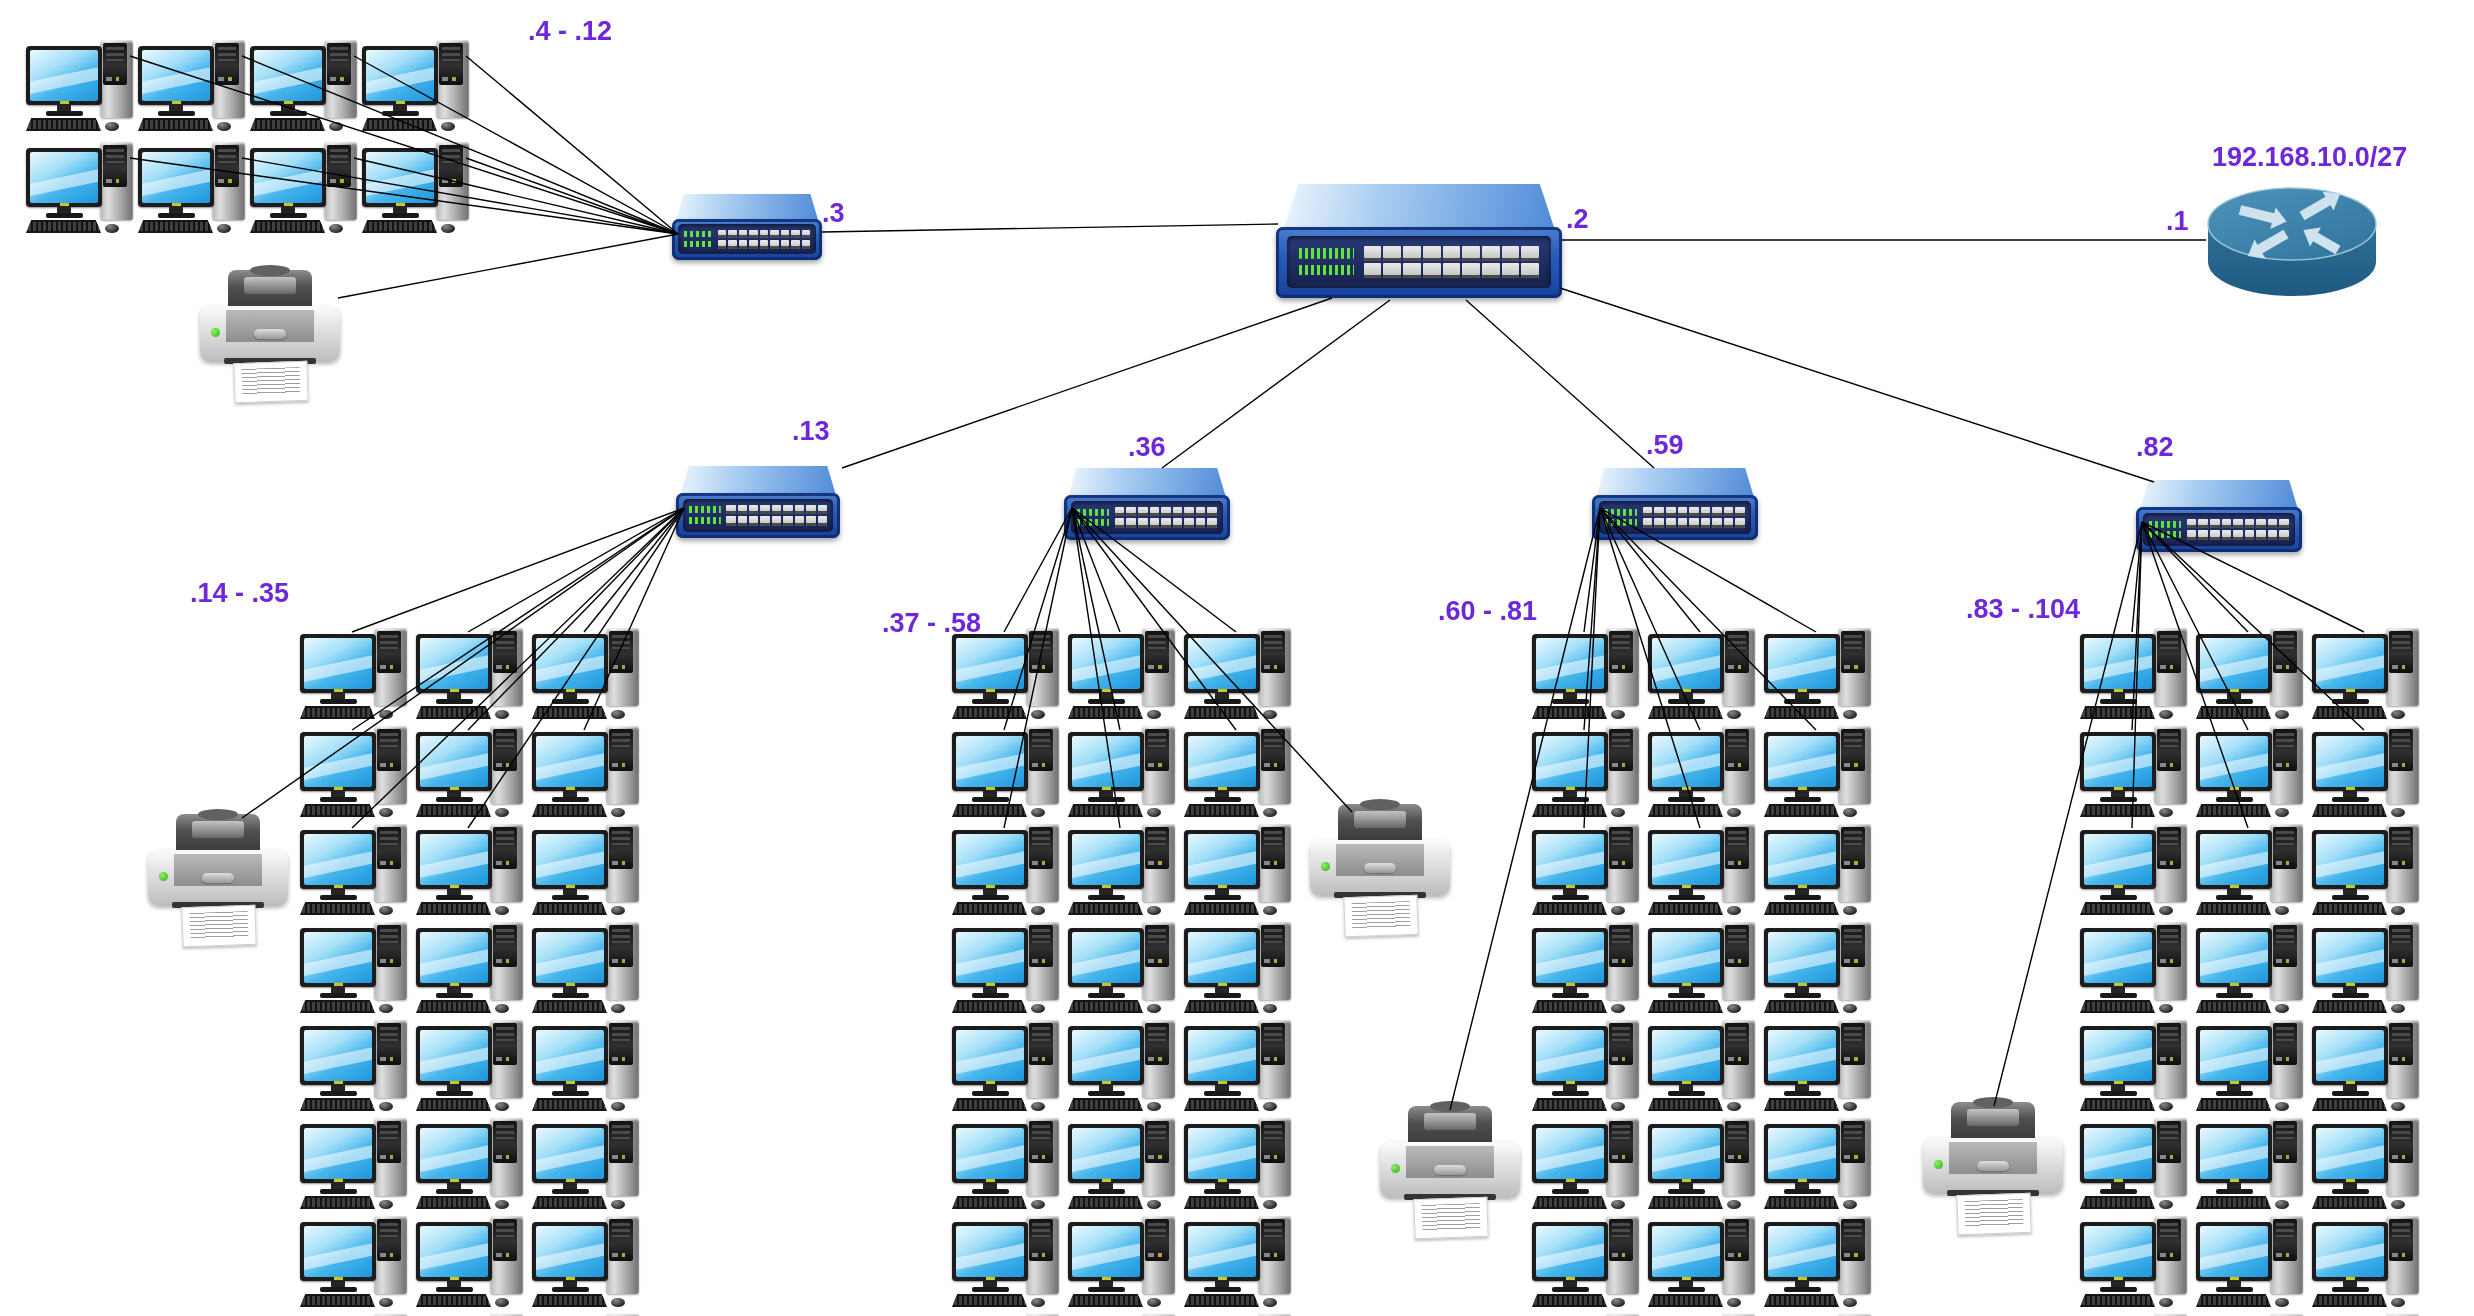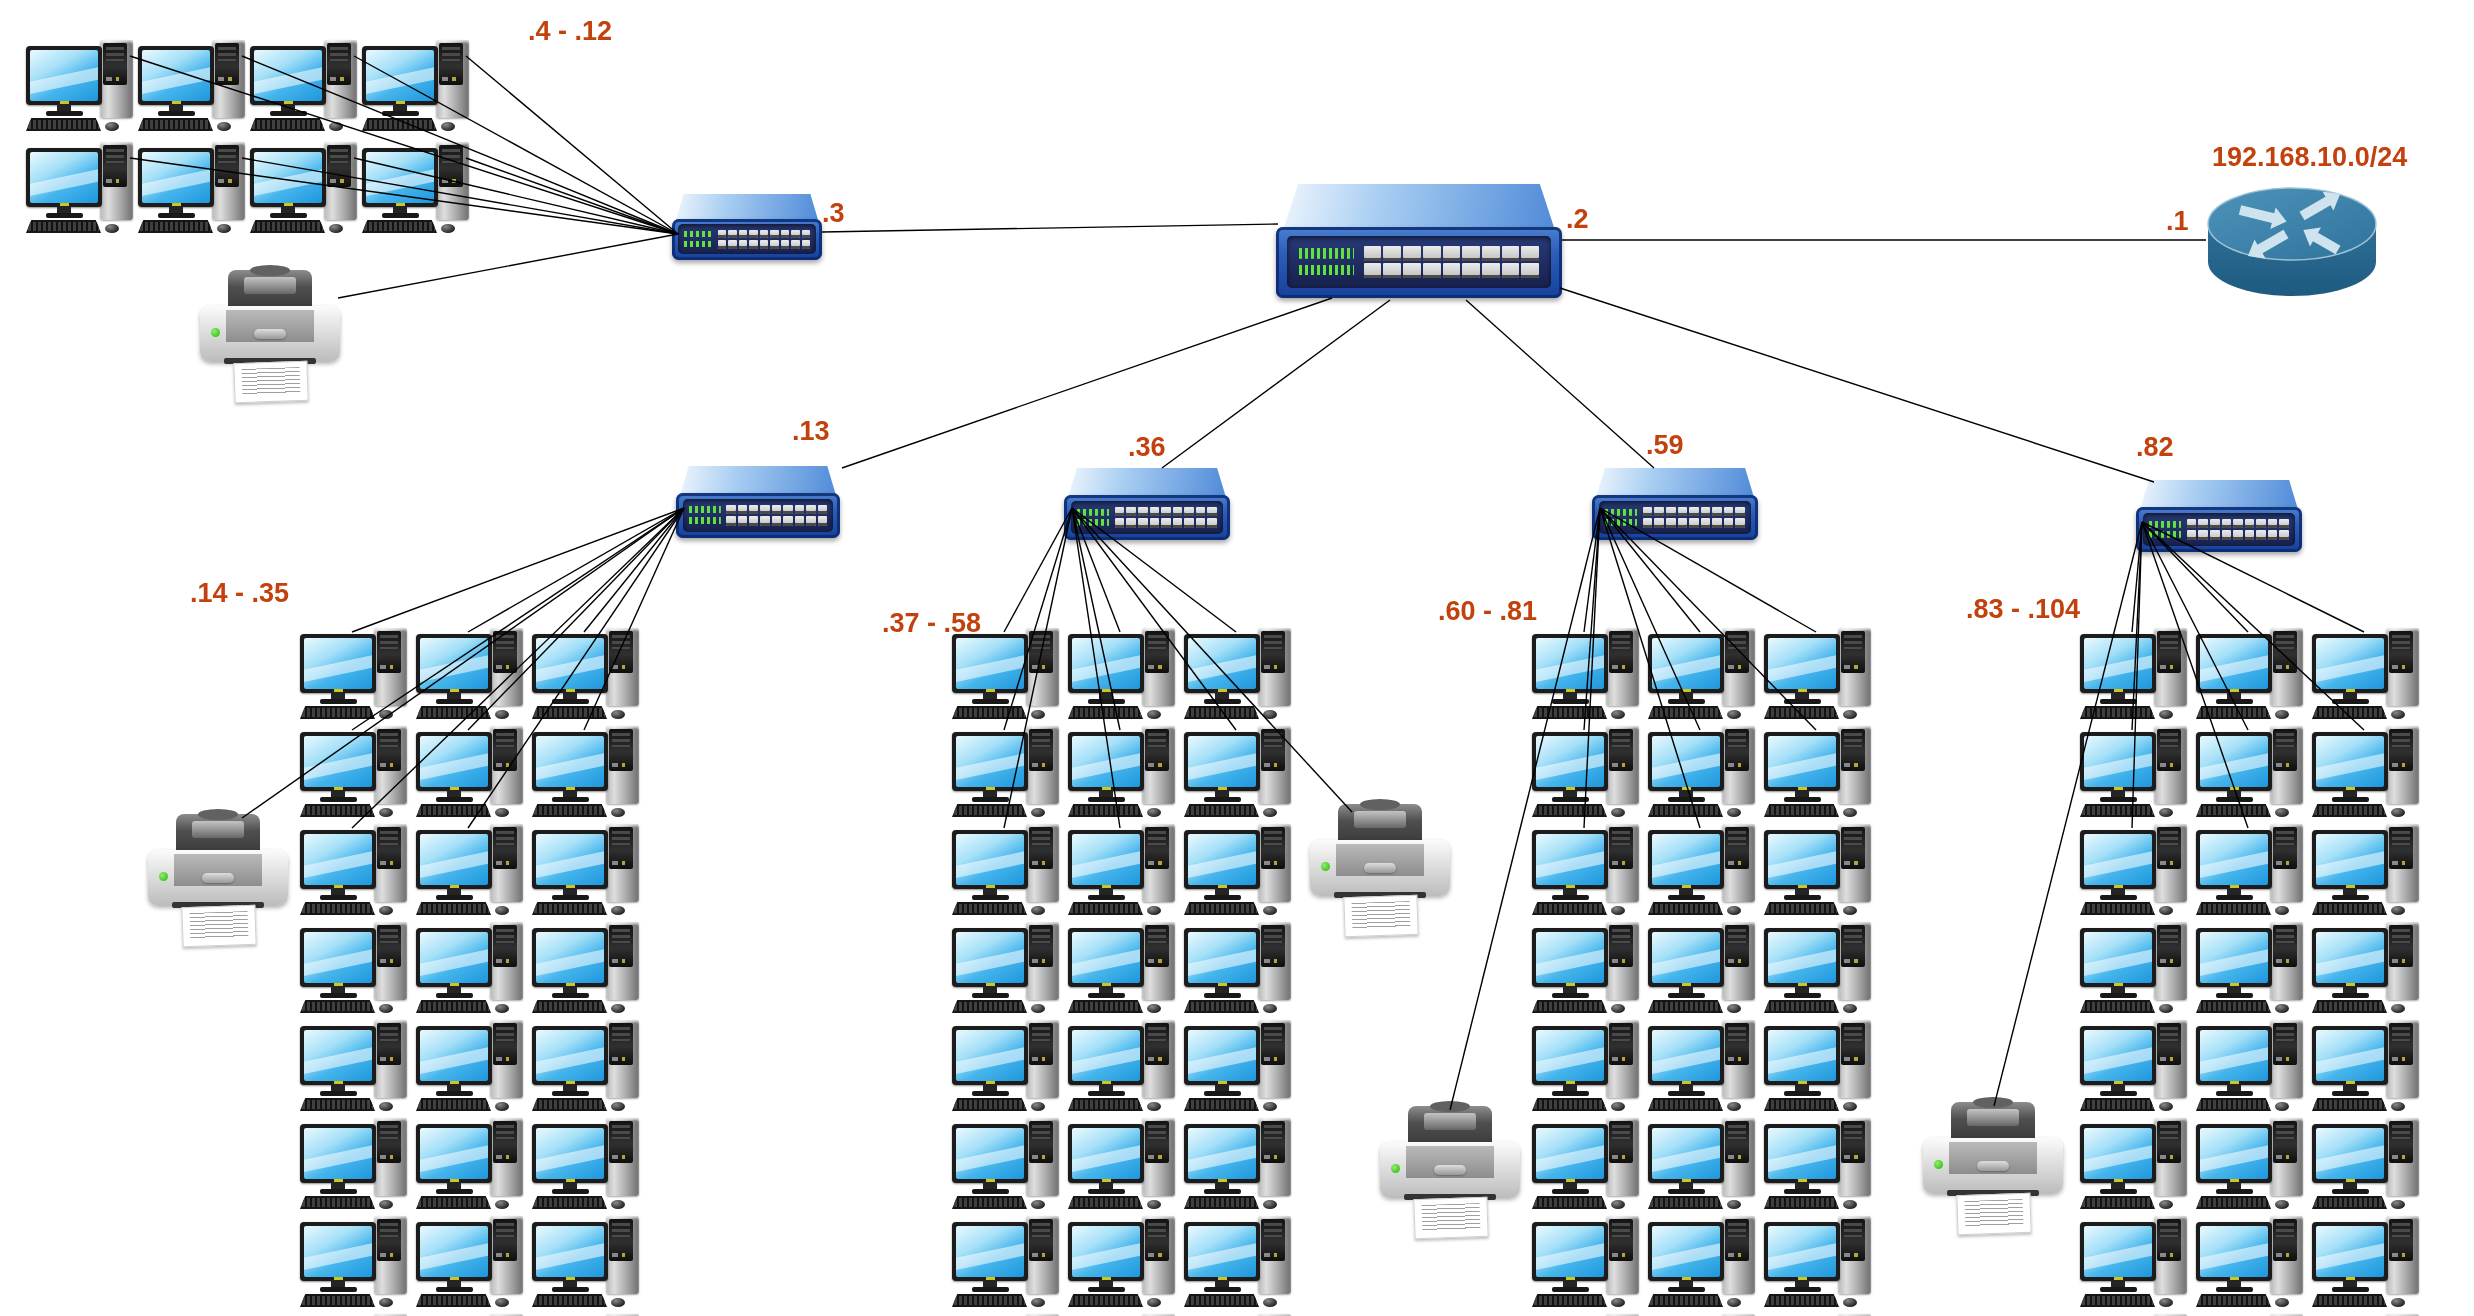--- a/index.html
+++ b/index.html
@@ -1,20 +1,20 @@
 <!DOCTYPE html>
 <html><head>
 <meta charset="utf-8">
 <style>
   html,body{margin:0;padding:0;background:#fff;}
   #canvas{position:relative;width:2474px;height:1316px;background:#fff;overflow:hidden;
           font-family:"Liberation Sans",sans-serif;}
   #links{position:absolute;left:0;top:0;width:100%;height:100%;pointer-events:none;z-index:5;}
   #labels{position:absolute;left:0;top:0;z-index:6;}
-  .iplabel{position:absolute;font-weight:bold;font-size:27px;color:#c2410c;white-space:nowrap;
+  .iplabel{position:absolute;font-weight:bold;font-size:27px;color:#6d28d9;white-space:nowrap;
            font-family:"Liberation Sans",sans-serif;}
 
   
   .pc{position:absolute;width:112px;height:96px;z-index:2;}
   .pc .tower{position:absolute;left:74px;top:2px;width:33px;height:78px;border-radius:3px;
     background:linear-gradient(90deg,#b7b7b7,#dedede 25%,#9d9d9d 70%,#6e6e6e);
     box-shadow:inset 0 2px 2px rgba(255,255,255,.7),0 1px 2px rgba(0,0,0,.35);}
   .pc .tower-face{position:absolute;left:77px;top:5px;width:24px;height:42px;border-radius:2px;
     background:linear-gradient(180deg,#131313,#303030 55%,#0e0e0e);}
   .pc .tower-face::after{content:"";position:absolute;left:3px;right:3px;top:4px;height:14px;
@@ -1422,21 +1422,21 @@
       <line x1="2142" y1="522" x2="2248" y2="730" stroke="#000000" stroke-width="1.4"></line>
       <line x1="2142" y1="522" x2="2364" y2="730" stroke="#000000" stroke-width="1.4"></line>
       <line x1="2142" y1="522" x2="2132" y2="828" stroke="#000000" stroke-width="1.4"></line>
       <line x1="2142" y1="522" x2="2248" y2="828" stroke="#000000" stroke-width="1.4"></line>
       <line x1="2142" y1="522" x2="1994" y2="1106" stroke="#000000" stroke-width="1.4"></line>
     </svg>
   <div id="labels">
     <div class="iplabel" style="left:528px;top:16px">.4 - .12</div>
     <div class="iplabel" style="left:822px;top:198px">.3</div>
     <div class="iplabel" style="left:1566px;top:204px">.2</div>
-    <div class="iplabel" style="left:2212px;top:142px">192.168.10.0/24</div>
+    <div class="iplabel" style="left:2212px;top:142px">192.168.10.0/27</div>
     <div class="iplabel" style="left:2166px;top:206px">.1</div>
     <div class="iplabel" style="left:792px;top:416px">.13</div>
     <div class="iplabel" style="left:190px;top:578px">.14 - .35</div>
     <div class="iplabel" style="left:1128px;top:432px">.36</div>
     <div class="iplabel" style="left:882px;top:608px">.37 - .58</div>
     <div class="iplabel" style="left:1646px;top:430px">.59</div>
     <div class="iplabel" style="left:1438px;top:596px">.60 - .81</div>
     <div class="iplabel" style="left:2136px;top:432px">.82</div>
     <div class="iplabel" style="left:1966px;top:594px">.83 - .104</div>
   </div>

